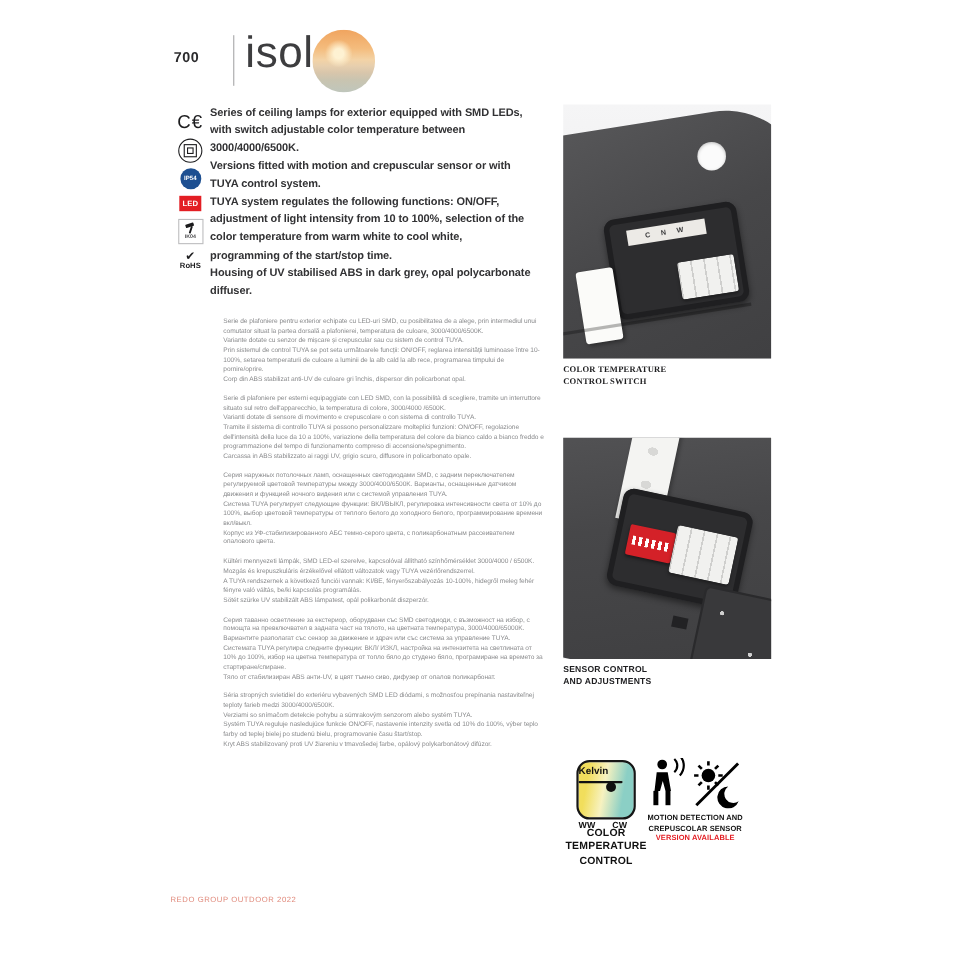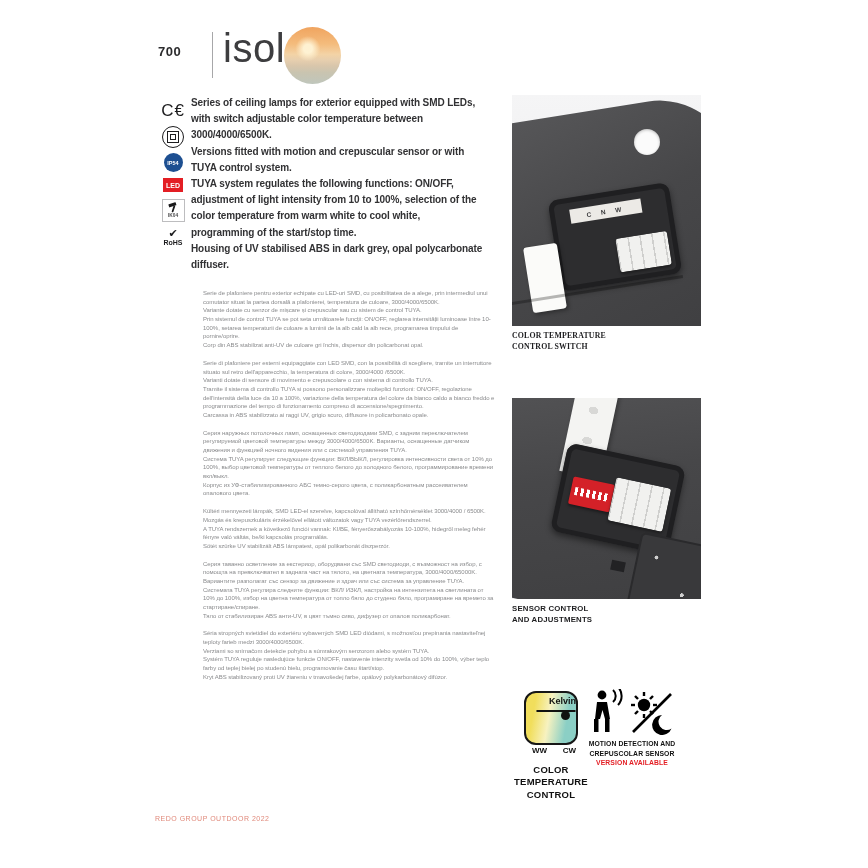--- a/index.html
+++ b/index.html
@@ -85,29 +85,29 @@
   #hinge-2{position:absolute;right:76px;bottom:28px;width:14px;height:10px;background:#222224;transform:rotate(12deg);}
 
   .photo-caption{position:absolute;left:512px;font-size:7.8px;font-weight:bold;line-height:1.35;
      letter-spacing:.2px;color:#1e1e20;}
   #photo-caption-1{top:331px;font-family:Liberation Serif, serif;}
   #photo-caption-2{top:604px;}
 
   
   #kelvin-icon{left:524px;top:691px;width:54px;height:54px;border:2px solid #161616;border-radius:12px;
      background:linear-gradient(100deg,#f1de5c 18%,#f7f2c0 46%,#8bcfc5 78%);
-     display:flex;flex-direction:column;align-items:flex-end;box-sizing:border-box;}
+     display:flex;flex-direction:column;align-items:flex-start;box-sizing:border-box;}
   #kelvin-title{font-size:9px;font-weight:bold;color:#111;margin-top:4px;line-height:1;}
   #kelvin-slider{width:40px;height:13px;border:1.6px solid #111;border-radius:8px;background:#fff;
      margin-top:4px;position:relative;box-sizing:border-box;}
   #kelvin-knob{position:absolute;right:5px;top:0.4px;width:9px;height:9px;border-radius:50%;background:#111;}
   #kelvin-scale{width:44px;display:flex;justify-content:space-between;margin-top:3px;}
   .kelvin-end{font-size:8px;font-weight:bold;color:#111;line-height:1;margin-top:32px;}
   #kelvin-caption{left:496px;top:752px;width:110px;text-align:center;font-size:9.5px;font-weight:bold;
-     line-height:1.3;color:#111;letter-spacing:.2px;margin-top:12px;}
+     line-height:1.3;color:#111;letter-spacing:.2px;}
 
   #motion-icon{left:589px;top:689px;}
   #daynight-icon{left:630px;top:691px;}
   #motion-caption{left:585px;top:739px;width:94px;text-align:center;font-size:6.8px;font-weight:bold;
      line-height:1.4;color:#111;letter-spacing:.1px;}
   #motion-caption .red{color:#e31e24;}
 
   
   #footer-text{left:155px;top:815px;font-size:7px;color:#e0897b;letter-spacing:.5px;}
 </style>

